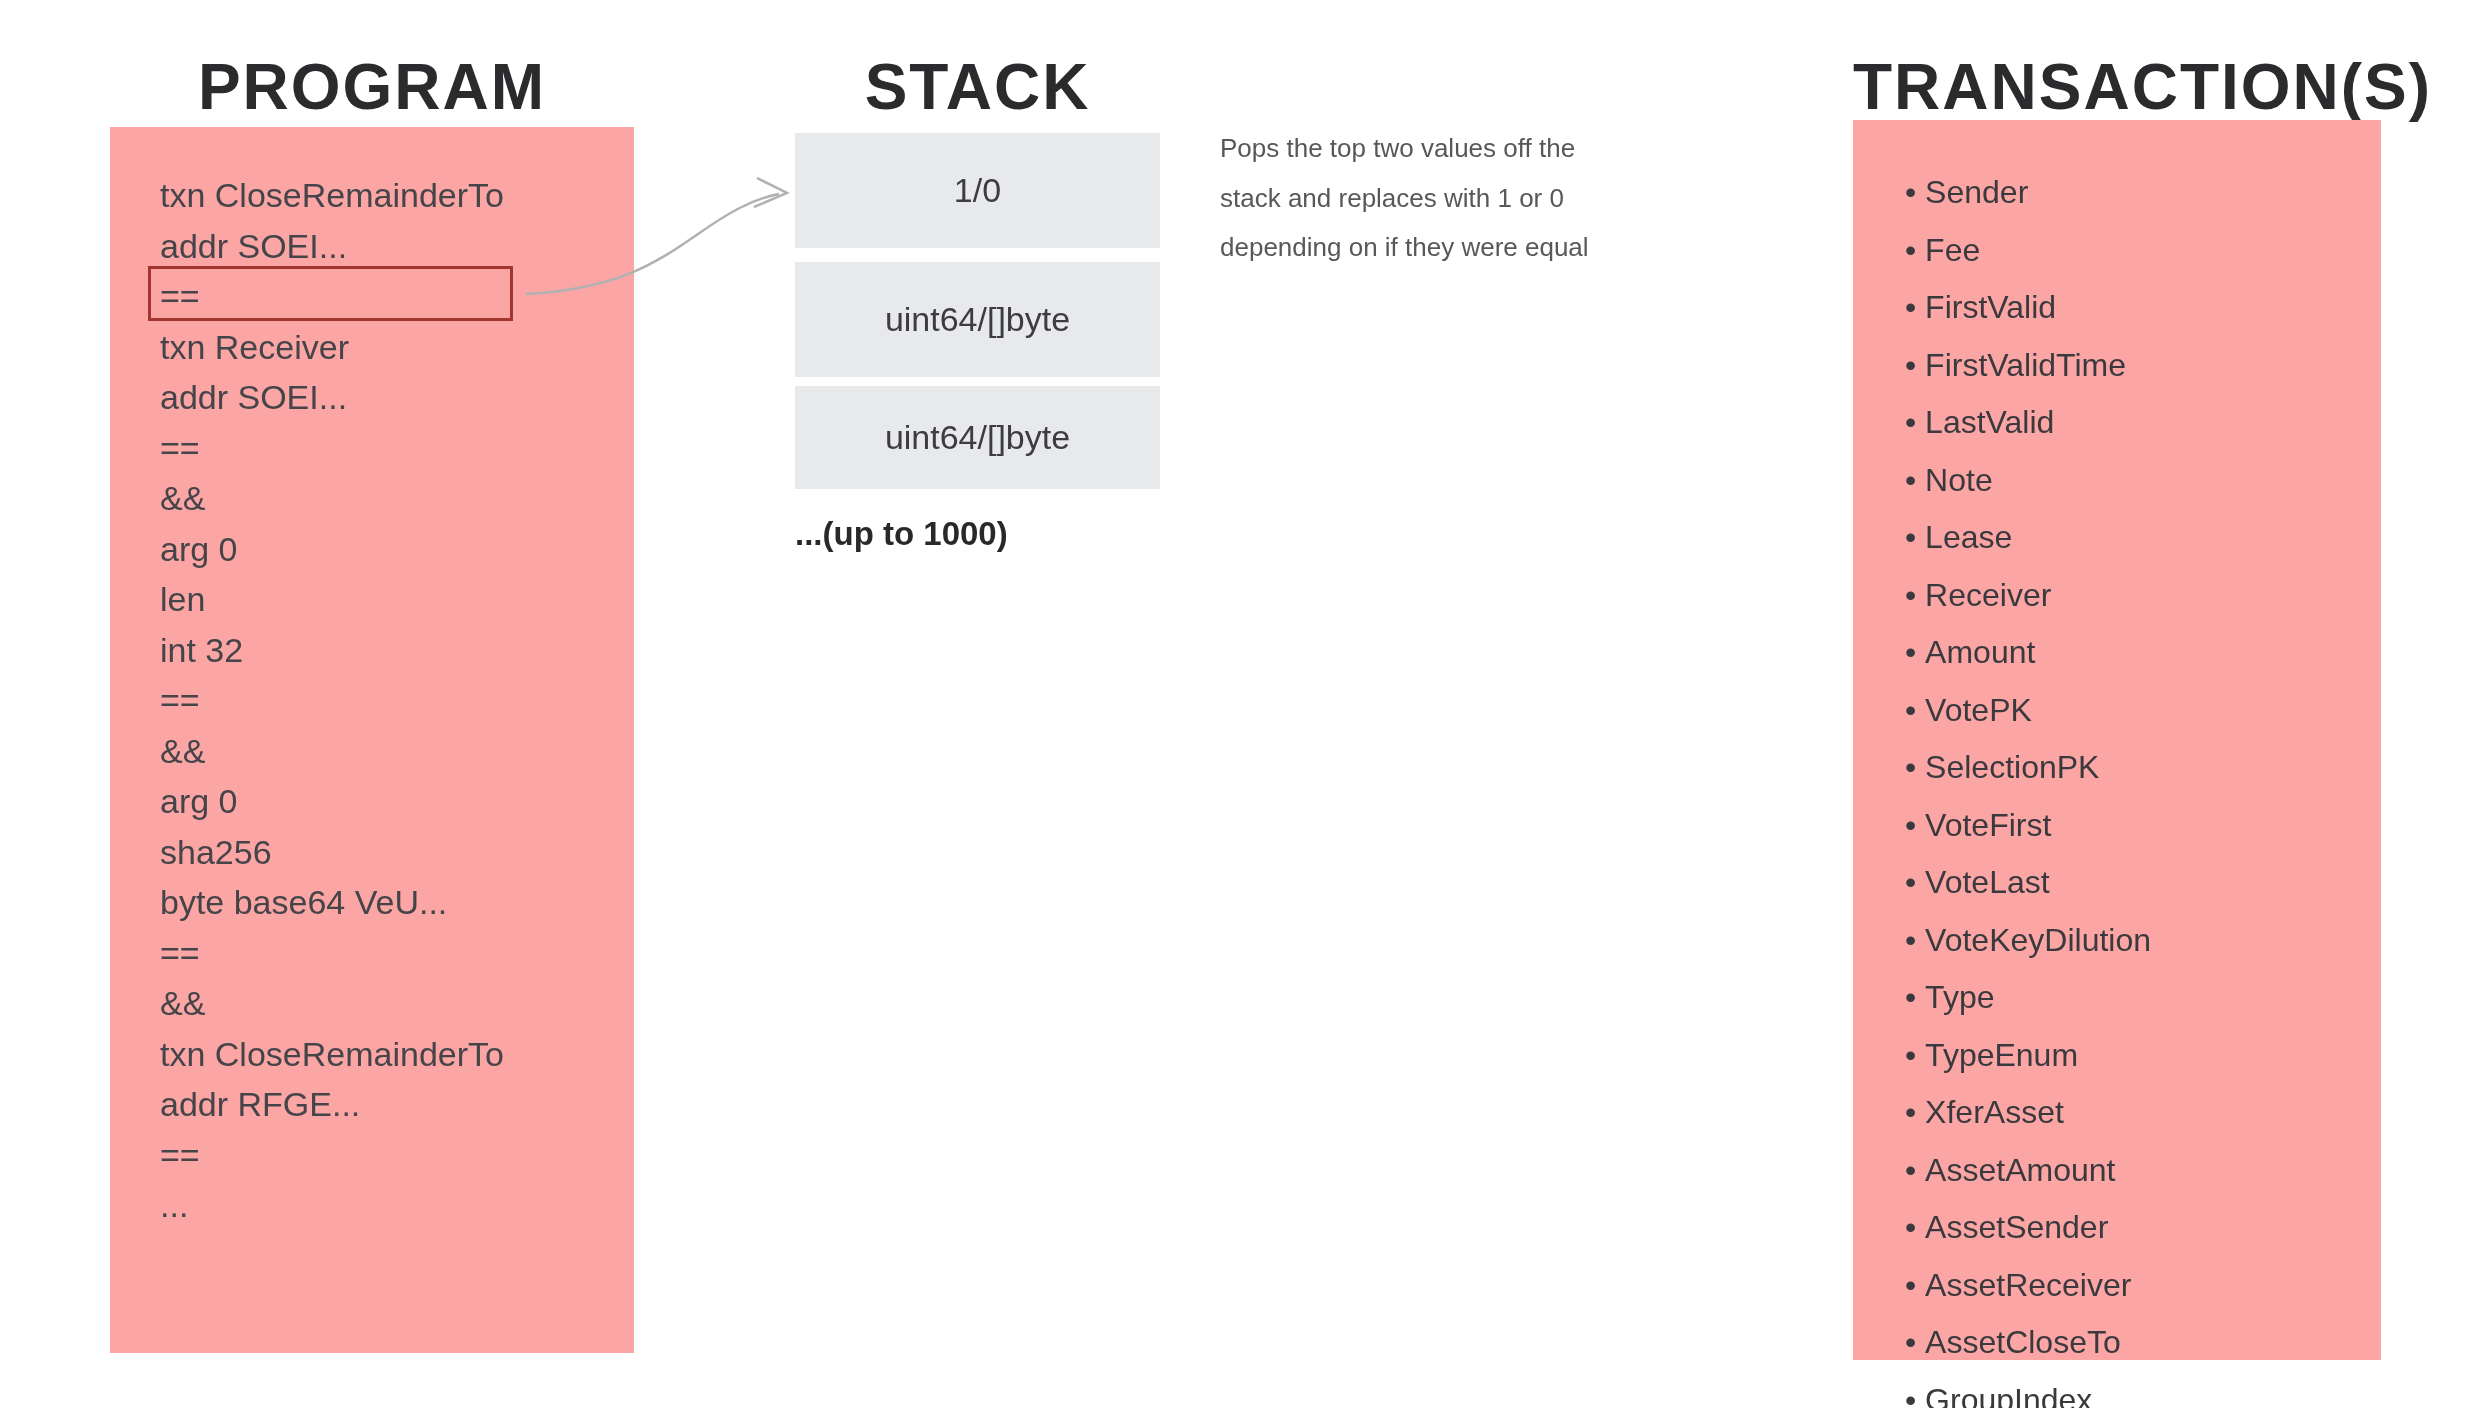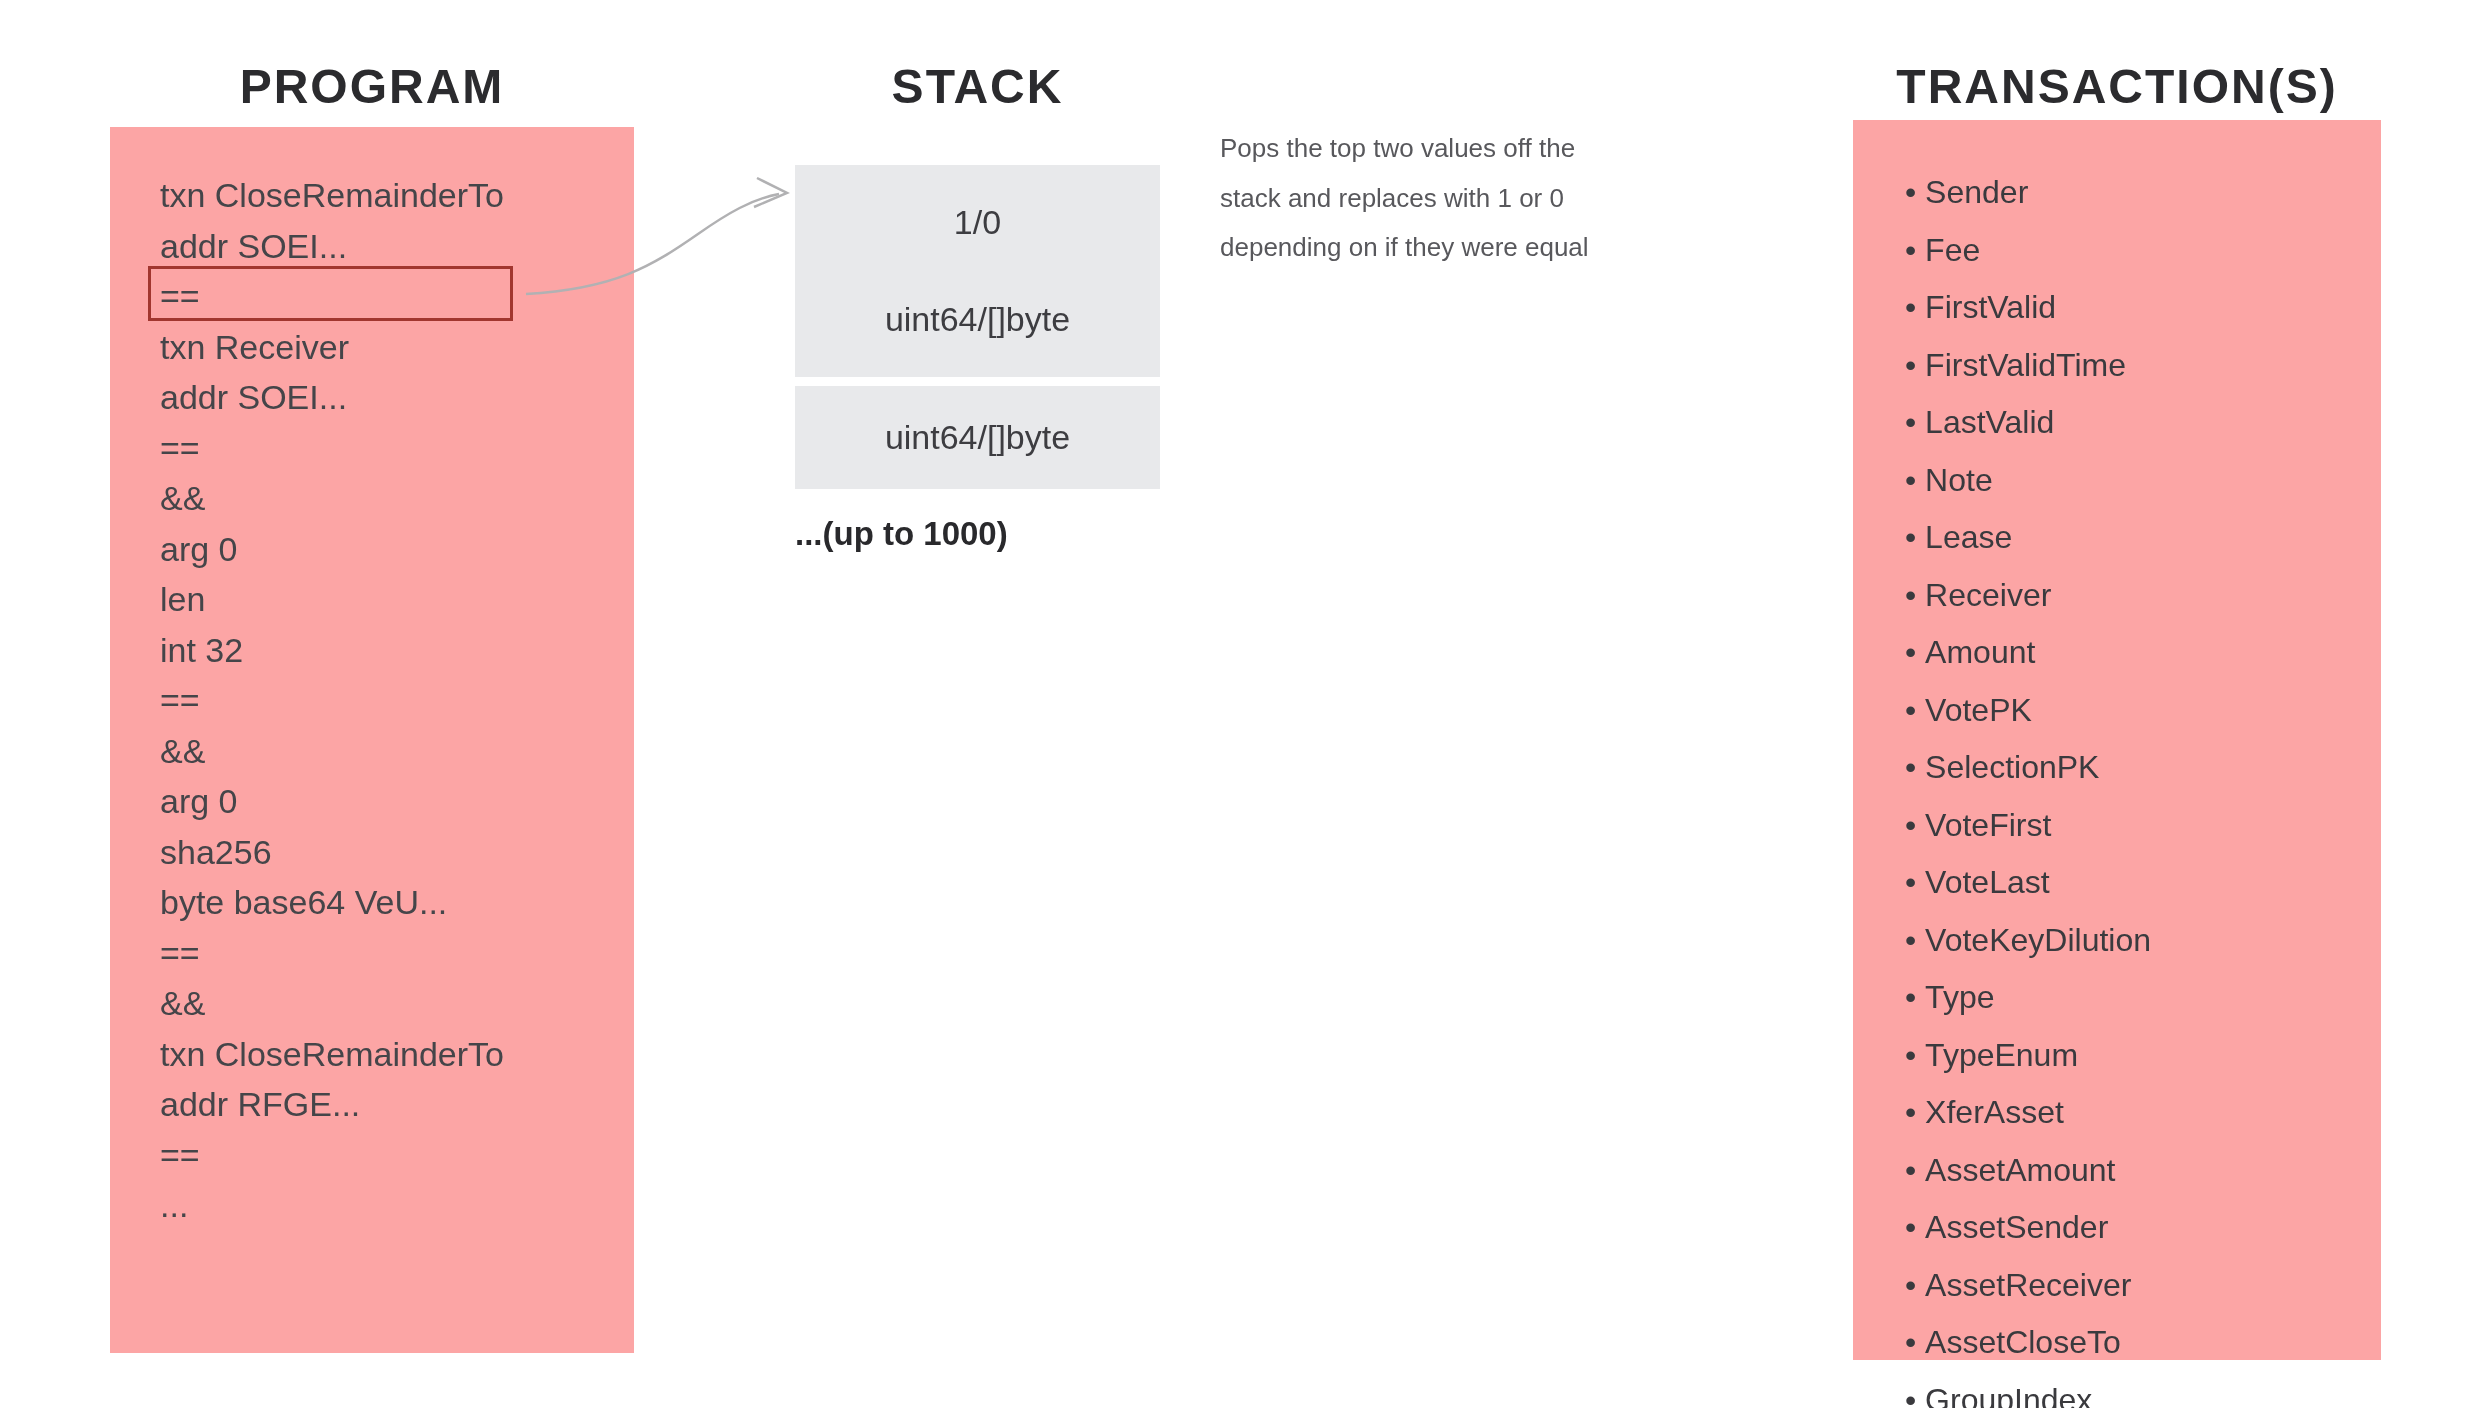--- a/index.html
+++ b/index.html
@@ -7,21 +7,21 @@
     position:relative;
     width:2480px;height:1408px;
     background:#ffffff;
     font-family:"Liberation Sans", sans-serif;
     overflow:hidden;
   }
   .col-title{
     position:absolute;
     height:50px;line-height:50px;
     text-align:center;
-    font-size:48px;font-weight:700;
+    font-size:64px;font-weight:700;
     letter-spacing:2px;
     color:#2b2b2e;
     white-space:nowrap;
   }
   .panel{
     position:absolute;
     background:#fca5a5;
   }
   
   #program-panel{left:110px;top:127px;width:524px;height:1226px;}
@@ -39,21 +39,21 @@
     background:transparent;
   }
   
   .stack-box{
     position:absolute;
     left:795px;width:365px;
     background:#e8e9eb;
     display:flex;align-items:center;justify-content:center;
     font-size:34px;color:#3d3d41;
   }
-  #stack-box-0{top:133px;height:115px;margin-top:32px;}
+  #stack-box-0{top:133px;height:115px;}
   #stack-box-1{top:262px;height:115px;}
   #stack-box-2{top:386px;height:103px;}
   #stack-note{
     position:absolute;left:795px;top:515px;width:365px;
     text-align:left;font-size:33px;font-weight:700;color:#29292c;
   }
   
   #op-description{
     position:absolute;left:1220px;top:124px;width:500px;
     font-size:26px;line-height:49.5px;color:#58585c;

